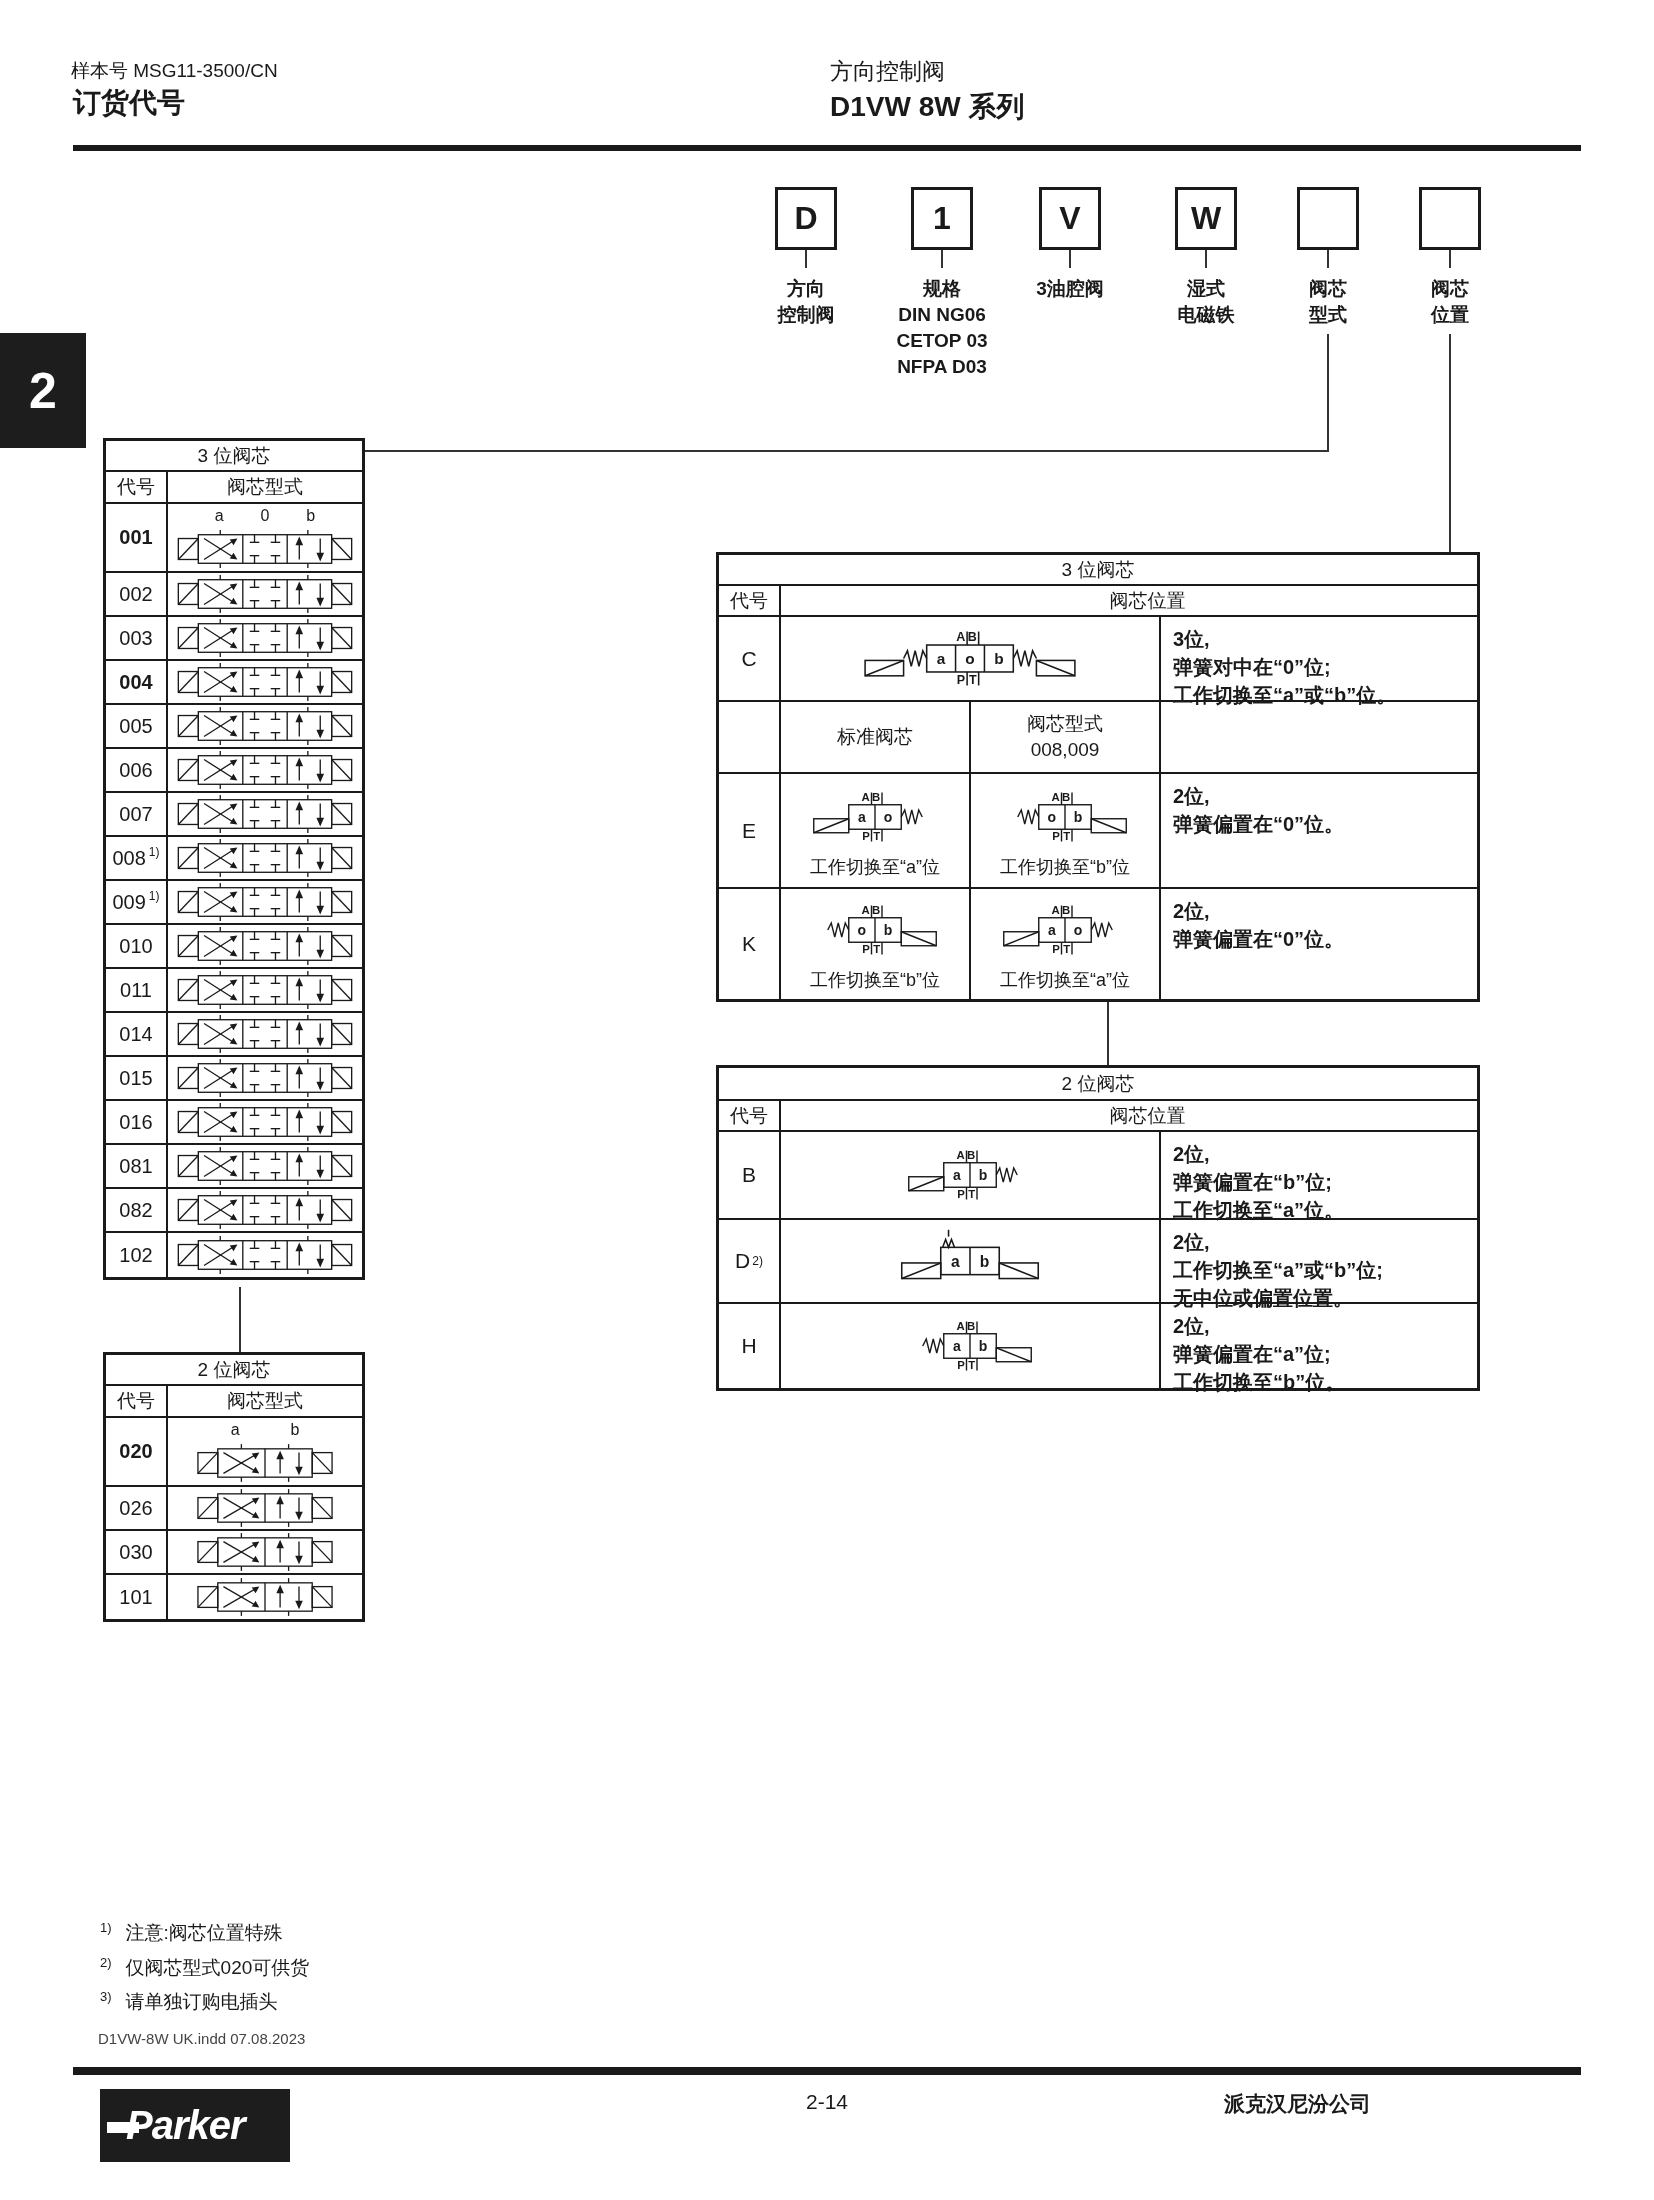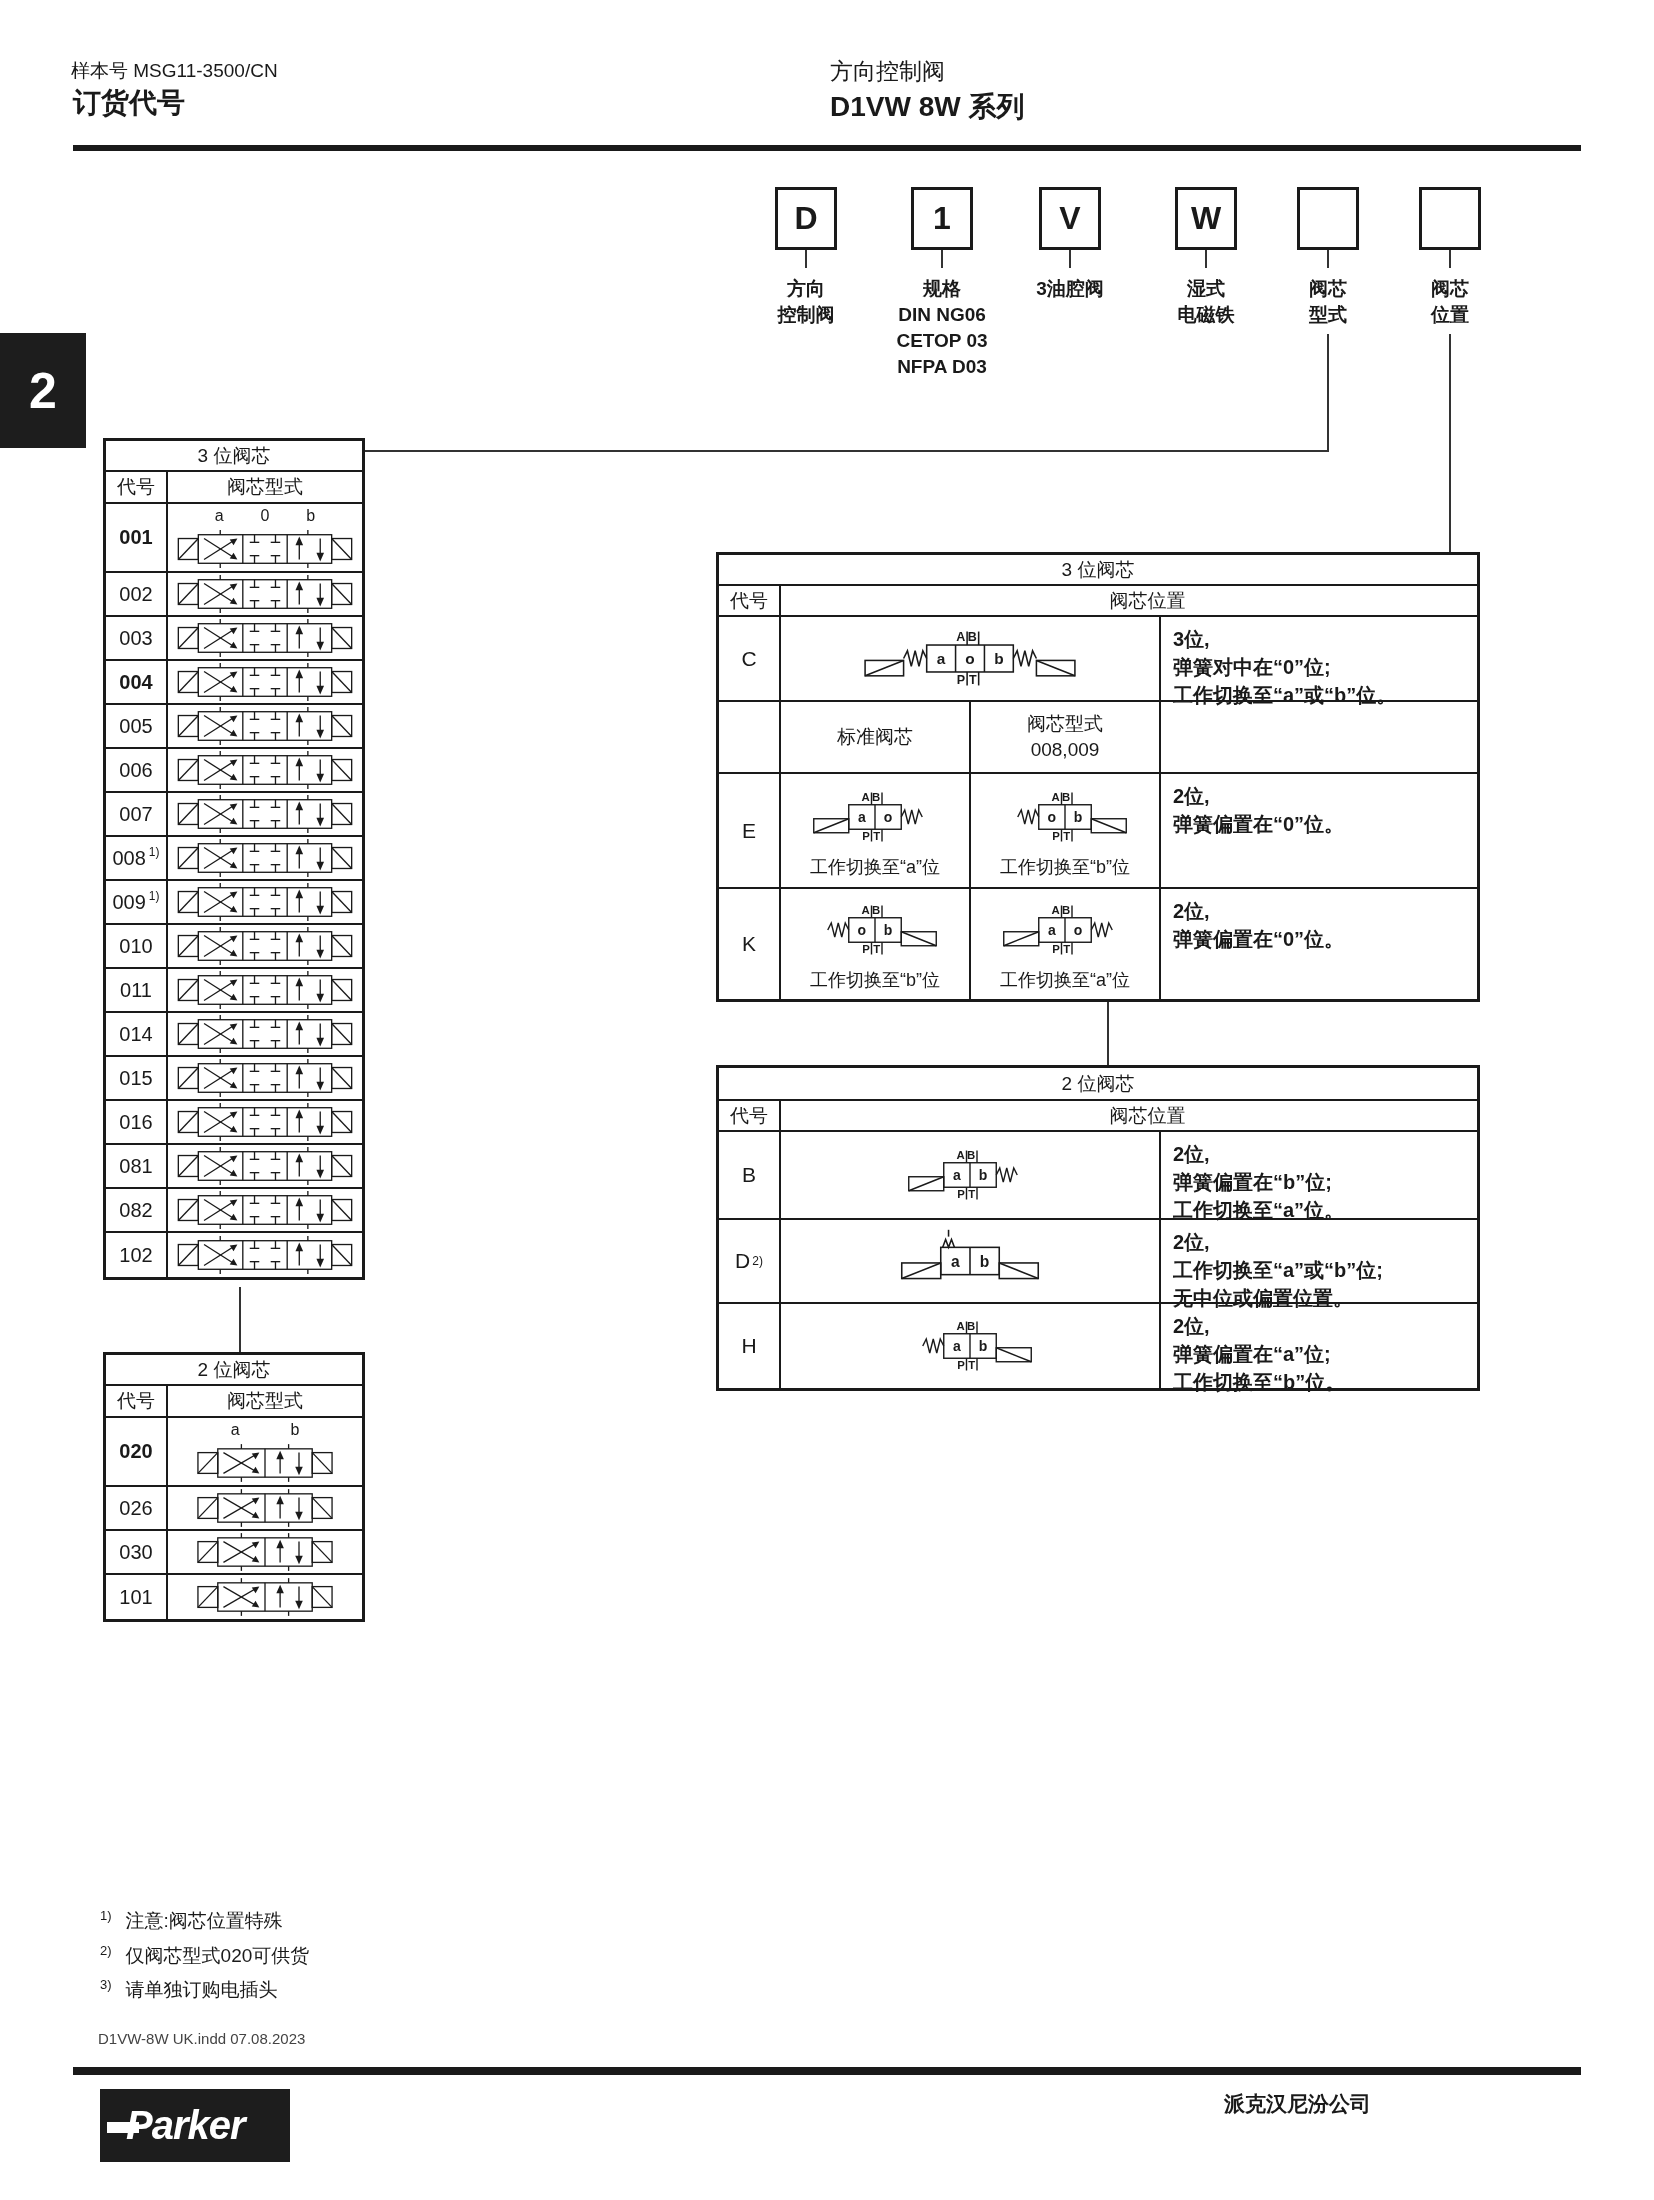--- a/index.html
+++ b/index.html
@@ -75,21 +75,21 @@
   .cell-diag { width:380px; border-right:2px solid #1a1a1a; display:flex; align-items:center; justify-content:center; }
   .cell-sub { width:190px; border-right:2px solid #1a1a1a; display:flex; flex-direction:column; align-items:center; justify-content:center; font-size:19px; text-align:center; line-height:26px; }
   .cell-sub .cap { font-size:18px; margin-top:2px; }
   .cell-desc { flex:1; padding:8px 6px 0 12px; font-size:20px; font-weight:bold; line-height:28px; }
   .dgwrap svg { display:block; }
   .dg { stroke:#1a1a1a; stroke-width:1.6; fill:none; }
   .dgt { font-size:13px; font-weight:bold; fill:#1a1a1a; font-family:inherit; }
   .dgl { font-size:16px; font-weight:bold; fill:#1a1a1a; font-family:inherit; }
 
   
-  .footnote { left:100px; font-size:19px; }
+  .footnote { left:100px; font-size:19px;margin-top:12px; }
   .footnote sup { font-size:13px; margin-right:14px; }
   .indd-line { left:98px; top:2030px; font-size:15px; color:#444; }
   .bottom-rule { left:73px; top:2067px; width:1508px; height:8px; }
   .parker {
     left:100px; top:2089px; width:190px; height:73px; background:#1d1d1d;
     display:flex; align-items:center; position:absolute;
   }
   .pbar { position:absolute; left:7px; top:33px; width:32px; height:11px; background:#fff; }
   .ptext {
     color:#fff; font-size:40px; font-weight:bold; font-style:italic;
@@ -678,15 +678,16 @@
   <div class="abs footnote" style="top:1977px">
     <sup>3)</sup><span>请单独订购电插头</span>
   </div>
 
   <div class="abs indd-line">D1VW-8W UK.indd 07.08.2023</div>
   <div class="abs ink bottom-rule"></div>
   <div class="parker">
     <span class="pbar"></span>
     <span class="ptext">Parker</span>
   </div>
+  <div class="abs page-num">2-14</div>
   <div class="abs company">派克汉尼汾公司</div>
 
 </div>
 
 </body></html>

